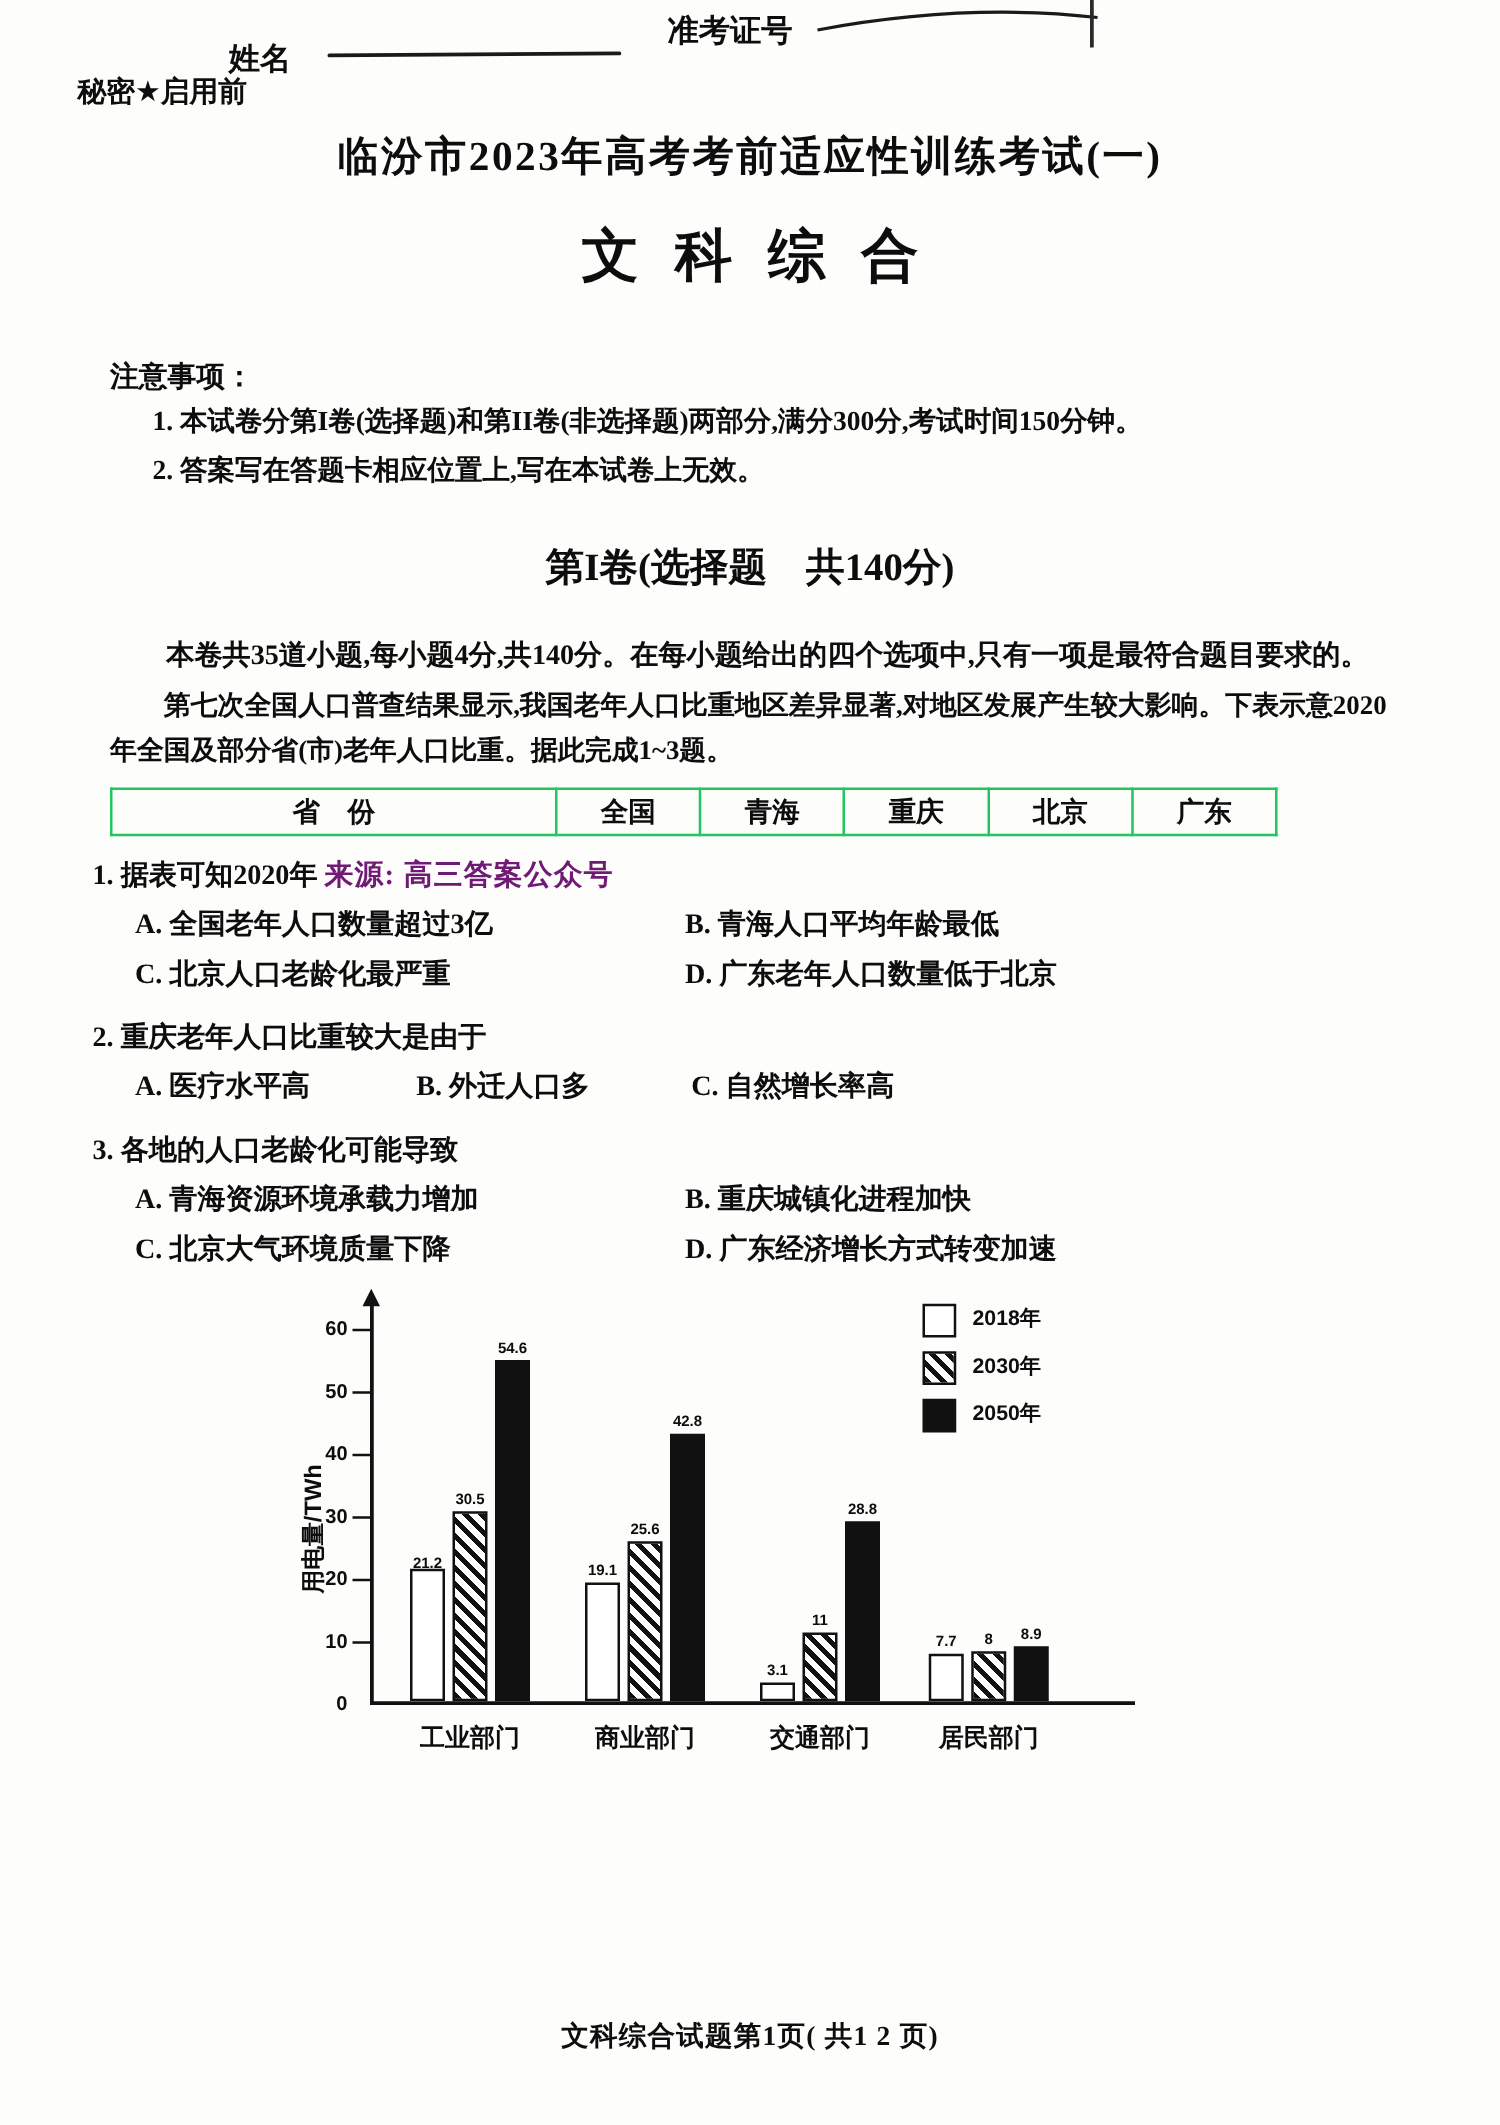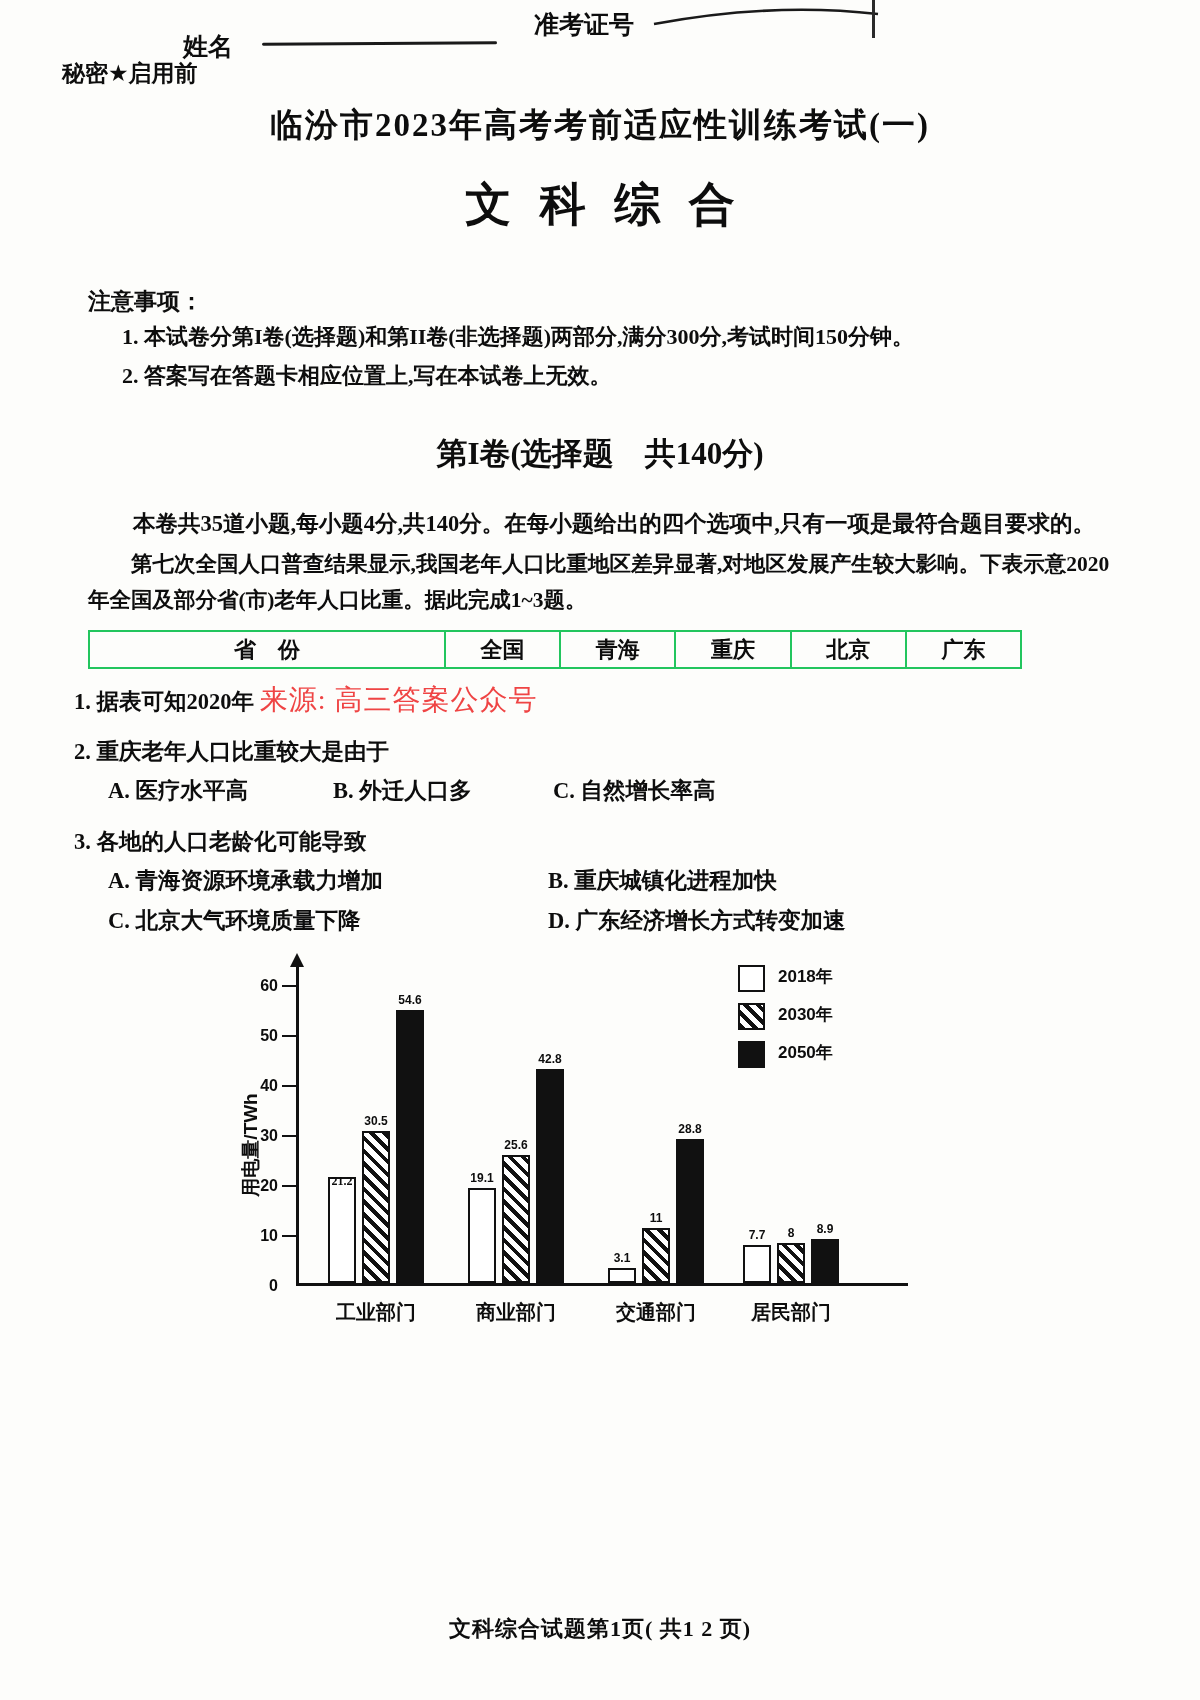--- a/index.html
+++ b/index.html
@@ -25,21 +25,21 @@
   .notice-item { margin-left:34px; font-size:22px; font-weight:bold; line-height:39px; }
   .section-heading { margin-top:38px; text-align:center; font-size:31px; font-weight:bold; }
   .intro { margin-top:30px; font-size:22.5px; font-weight:bold; line-height:37px; text-indent:2em; }
   .passage { margin-top:4px; font-size:21.5px; line-height:36px; text-indent:2em; font-weight:600; }
   
   table.data-table { margin-top:12px; width:934px; border-collapse:collapse; font-size:22px; font-weight:bold; }
   table.data-table td, table.data-table th { border:2px solid #22c55e; height:37px; padding:0 6px; }
   
   .question { margin-left:-14px; }
   .q-stem { margin-top:12px; font-size:22.5px; font-weight:bold; line-height:38px; }
-  .watermark { font-size:28px; font-weight:normal; color:#ef4444; letter-spacing:1px; }
+  .watermark { font-size:23px; font-weight:bold; color:#701a75; letter-spacing:1px; }
   .opts-2col { display:grid; grid-template-columns:440px auto; padding-left:34px; font-size:22.5px; font-weight:bold; line-height:40px; }
   .opts-4col { display:grid; grid-template-columns:225px 220px 240px auto; padding-left:34px; font-size:22.5px; font-weight:bold; line-height:40px; }
   
   .chart { position:relative; width:690px; height:385px; margin:12px 0 0 130px;
            font-family:"Liberation Sans","DejaVu Sans",sans-serif; }
   .y-axis { position:absolute; left:78px; bottom:52px; width:3px; height:325px; background:#111; }
   .y-arrow { position:absolute; left:72px; top:0; width:0; height:0;
              border-left:7px solid transparent; border-right:7px solid transparent; border-bottom:14px solid #111; }
   .x-axis { position:absolute; left:78px; right:0; bottom:52px; height:3px; background:#111; }
   .ytick { position:absolute; left:64px; width:14px; height:2.5px; background:#111; }
@@ -114,20 +114,26 @@
         <th>广东</th>
       </tr>
     </tbody>
       </table>
 
     <div class="question">
       <div class="q-stem">
         <span>1. 据表可知2020年</span>
         <span class="watermark">来源: 高三答案公众号</span>
       </div>
+      <div class="opts-2col">
+        <span>A. 全国老年人口数量超过3亿</span>
+        <span>B. 青海人口平均年龄最低</span>
+        <span>C. 北京人口老龄化最严重</span>
+        <span>D. 广东老年人口数量低于北京</span>
+      </div>
     </div>
 
     <div class="question">
       <div class="q-stem">2. 重庆老年人口比重较大是由于</div>
       <div class="opts-4col">
         <span>A. 医疗水平高</span>
         <span>B. 外迁人口多</span>
         <span>C. 自然增长率高</span>
       </div>
     </div>
@@ -169,21 +175,21 @@
         <div class="ytick" style="bottom: 151px;"></div>
         <div class="ytick-label" style="bottom: 193px;">30</div>
         <div class="ytick" style="bottom: 201px;"></div>
         <div class="ytick-label" style="bottom: 243px;">40</div>
         <div class="ytick" style="bottom: 251px;"></div>
         <div class="ytick-label" style="bottom: 293px;">50</div>
         <div class="ytick" style="bottom: 301px;"></div>
         <div class="ytick-label" style="bottom: 343px;">60</div>
         <div class="ytick" style="bottom: 351px;"></div>
         <div class="bar s0" style="left: 110px; height: 106px;"></div>
-        <div class="bar-label" style="left: 101px; bottom: 149px; font-family: Liberation Serif, serif;">21.2</div>
+        <div class="bar-label" style="left: 101px; bottom: 159px;">21.2</div>
         <div class="bar s1" style="left: 144px; height: 152.5px;"></div>
         <div class="bar-label" style="left: 135px; bottom: 210.5px;">30.5</div>
         <div class="bar s2" style="left: 178px; height: 273px;"></div>
         <div class="bar-label" style="left: 169px; bottom: 331px;">54.6</div>
         <div class="xcat" style="left: 88px;">工业部门</div>
         <div class="bar s0" style="left: 250px; height: 95.5px;"></div>
         <div class="bar-label" style="left: 241px; bottom: 153.5px;">19.1</div>
         <div class="bar s1" style="left: 284px; height: 128px;"></div>
         <div class="bar-label" style="left: 275px; bottom: 186px;">25.6</div>
         <div class="bar s2" style="left: 318px; height: 214px;"></div>

